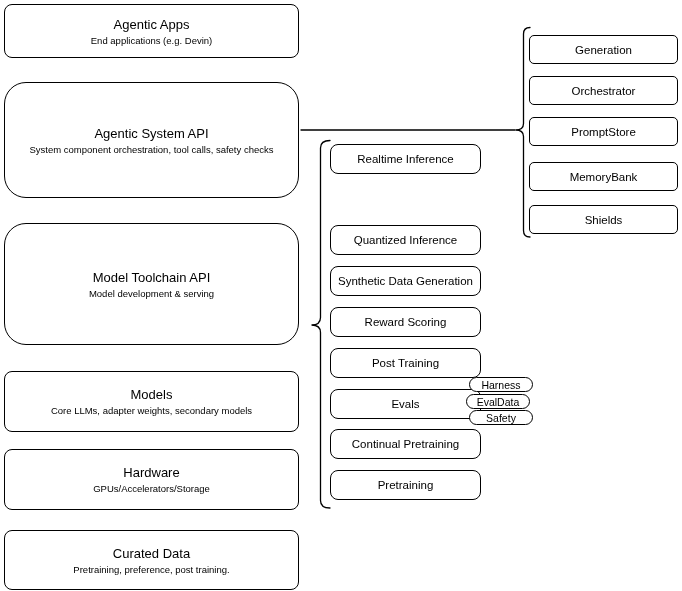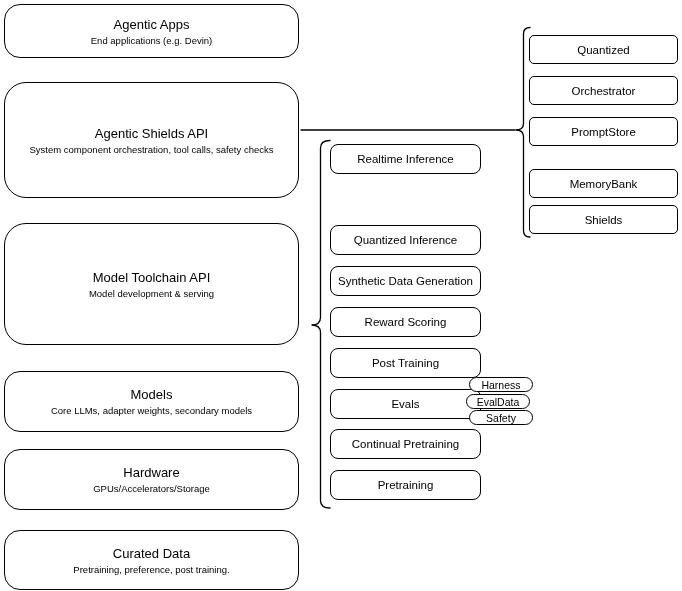--- a/index.html
+++ b/index.html
@@ -8,21 +8,21 @@
     width:682px;height:591px;
     background:#ffffff;
     font-family:"Liberation Sans", sans-serif;
     color:#000;
     overflow:hidden;
   }
   svg.overlay{position:absolute;left:0;top:0;z-index:1;}
   
   .lbox{
     position:absolute;left:4px;width:295px;
-    border:1.3px solid #000;border-radius:16px;
+    border:1.3px solid #000;border-radius:8px;
     background:#fff;box-sizing:border-box;
     display:flex;flex-direction:column;align-items:center;justify-content:center;
     gap:3px;text-align:center;z-index:2;
   }
   .lbox .t{font-size:13px;line-height:15px;}
   .lbox .s{font-size:9.5px;line-height:11px;}
   .lb1{top:4px;height:54px;}
   .lb2{top:82px;height:116px;border-radius:22px;}
   .lb3{top:223px;height:122px;border-radius:22px;}
   .lb4{top:371px;height:61px;}
@@ -38,21 +38,21 @@
   .mb1{top:144px;} .mb2{top:185px;} .mb3{top:225px;}
   .mb4{top:266px;} .mb5{top:307px;} .mb6{top:348px;}
   .mb7{top:389px;text-align:right;} .mb8{top:429px;} .mb9{top:470px;}
   
   .rbox{
     position:absolute;left:529px;width:149px;height:29px;
     border:1.3px solid #000;border-radius:5px;background:#fff;
     box-sizing:border-box;display:flex;align-items:center;justify-content:center;
     font-size:11.5px;text-align:center;z-index:2;
   }
-  .rb1{top:35px;} .rb2{top:76px;} .rb3{top:117px;} .rb4{top:169px;} .rb5{top:205px;text-align:right;}
+  .rb1{top:35px;} .rb2{top:76px;} .rb3{top:117px;} .rb4{top:162px;} .rb5{top:205px;text-align:right;}
   
   .tag{
     position:absolute;width:64px;height:15px;
     border:1.3px solid #000;border-radius:9px;background:#fff;
     box-sizing:border-box;display:flex;align-items:center;justify-content:center;
     font-size:10.5px;z-index:3;
   }
   .tg1{left:469px;top:377px;}
   .tg2{left:466px;top:394px;}
   .tg3{left:469px;top:410px;}
@@ -66,21 +66,21 @@
     <path d="M301 130 H515" stroke="#000" stroke-width="1.3" fill="none" stroke-linecap="round"></path>
     <path d="M530 27.5 Q523.5 27.5 523.5 34 V123.5 Q523.5 130 515.5 130 Q523.5 130 523.5 136.5 V230.5 Q523.5 237 530 237" stroke="#000" stroke-width="1.3" fill="none" stroke-linecap="round"></path>
     <path d="M330 140.5 Q320.5 140.5 320.5 148 V317.5 Q320.5 325 311.5 325 Q320.5 325 320.5 332.5 V500.5 Q320.5 508 330 508" stroke="#000" stroke-width="1.3" fill="none" stroke-linecap="round"></path>
   </svg>
 
   <div class="lbox lb1">
     <div class="t">Agentic Apps</div>
     <div class="s">End applications (e.g. Devin)</div>
   </div>
   <div class="lbox lb2">
-    <div class="t">Agentic Shields API</div>
+    <div class="t">Agentic System API</div>
     <div class="s">System component orchestration, tool calls, safety checks</div>
   </div>
   <div class="lbox lb3">
     <div class="t">Model Toolchain API</div>
     <div class="s">Model development &amp; serving</div>
   </div>
   <div class="lbox lb4">
     <div class="t">Models</div>
     <div class="s">Core LLMs, adapter weights, secondary models</div>
   </div>
@@ -99,19 +99,19 @@
   <div class="mbox mb5">Reward Scoring</div>
   <div class="mbox mb6">Post Training</div>
   <div class="mbox mb7">Evals</div>
   <div class="mbox mb8">Continual Pretraining</div>
   <div class="mbox mb9">Pretraining</div>
 
   <div class="tag tg1">Harness</div>
   <div class="tag tg2">EvalData</div>
   <div class="tag tg3">Safety</div>
 
-  <div class="rbox rb1">Quantized</div>
+  <div class="rbox rb1">Generation</div>
   <div class="rbox rb2">Orchestrator</div>
   <div class="rbox rb3">PromptStore</div>
   <div class="rbox rb4">MemoryBank</div>
   <div class="rbox rb5">Shields</div>
 
 </div>
 
 </body></html>

